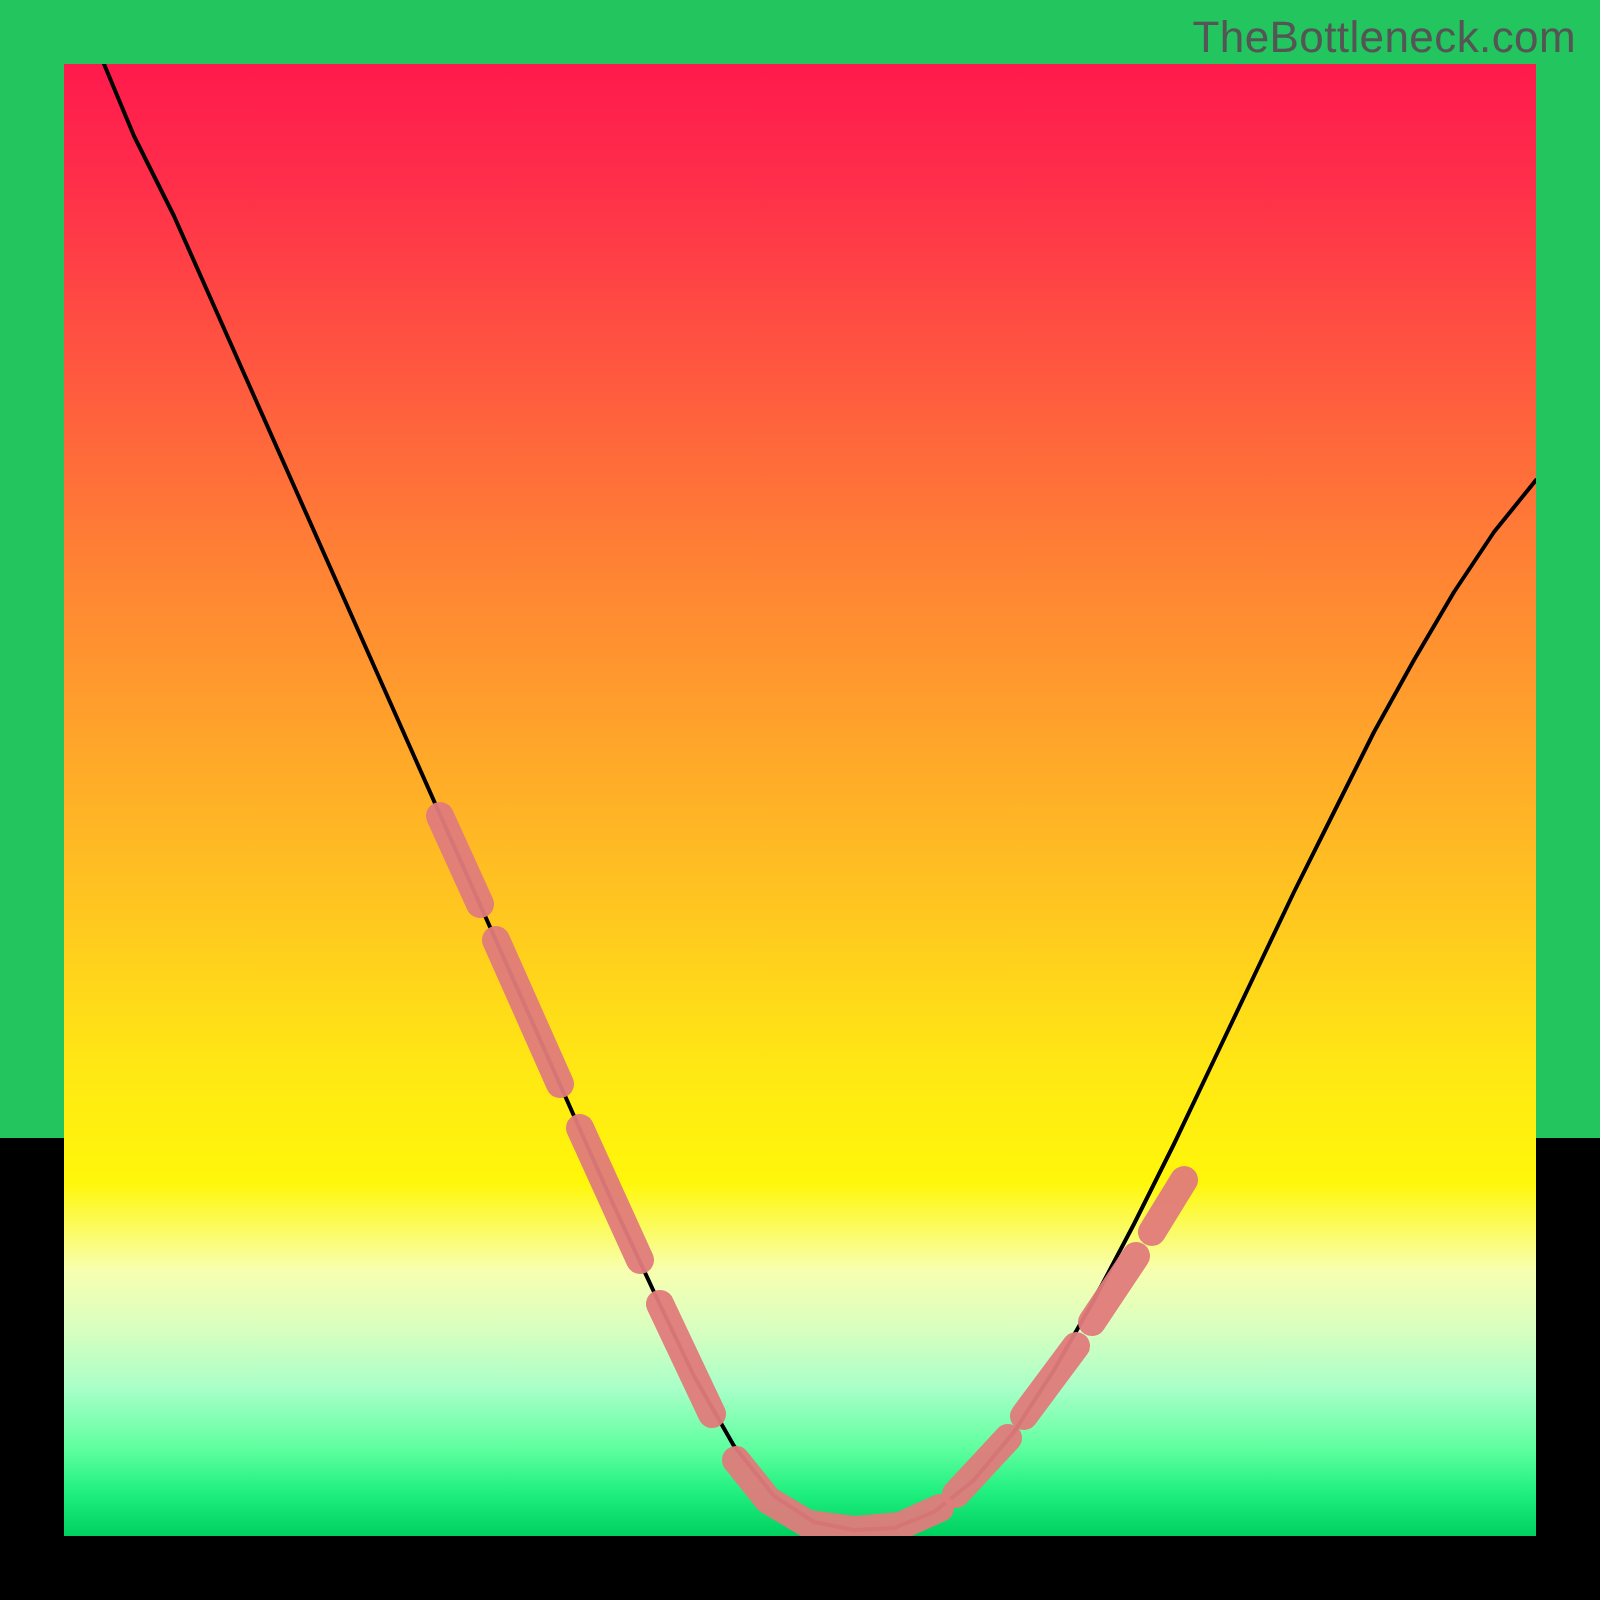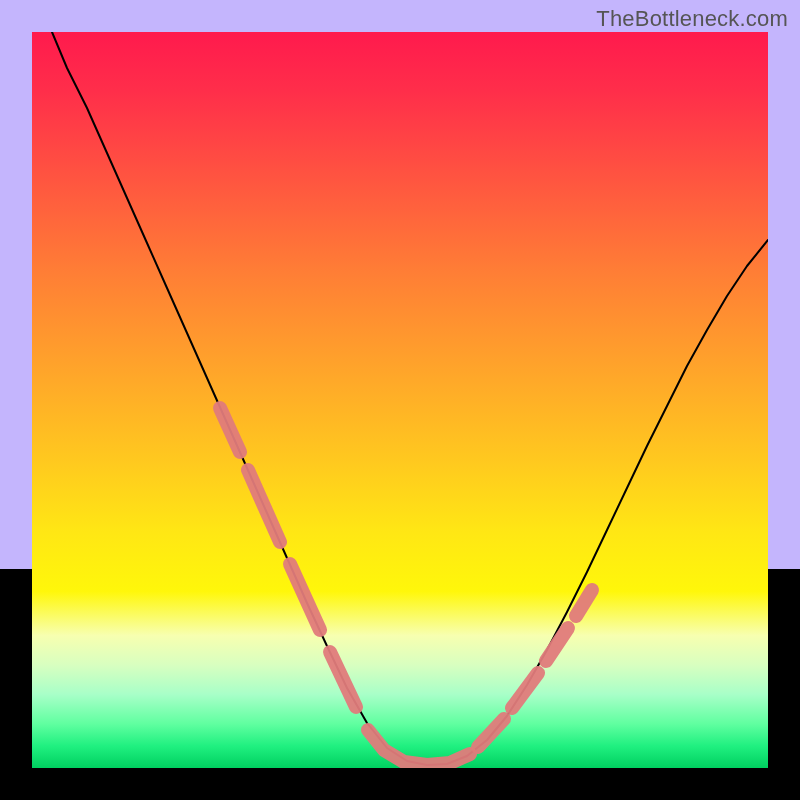--- a/index.html
+++ b/index.html
@@ -10,21 +10,21 @@
     background: #000;
     font-family: Arial, Helvetica, sans-serif;
     overflow: hidden;
   }
   .frame {
     position: absolute;
     left: 0;
     top: 0;
     width: 800px;
     height: 569px;
-    background: #c4b5fd;
+    background: #22c55e;
   }
   .plot {
     position: absolute;
     left: 32px;
     top: 32px;
     width: 736px;
     height: 736px;
     overflow: hidden;
   }
   .gradient {

